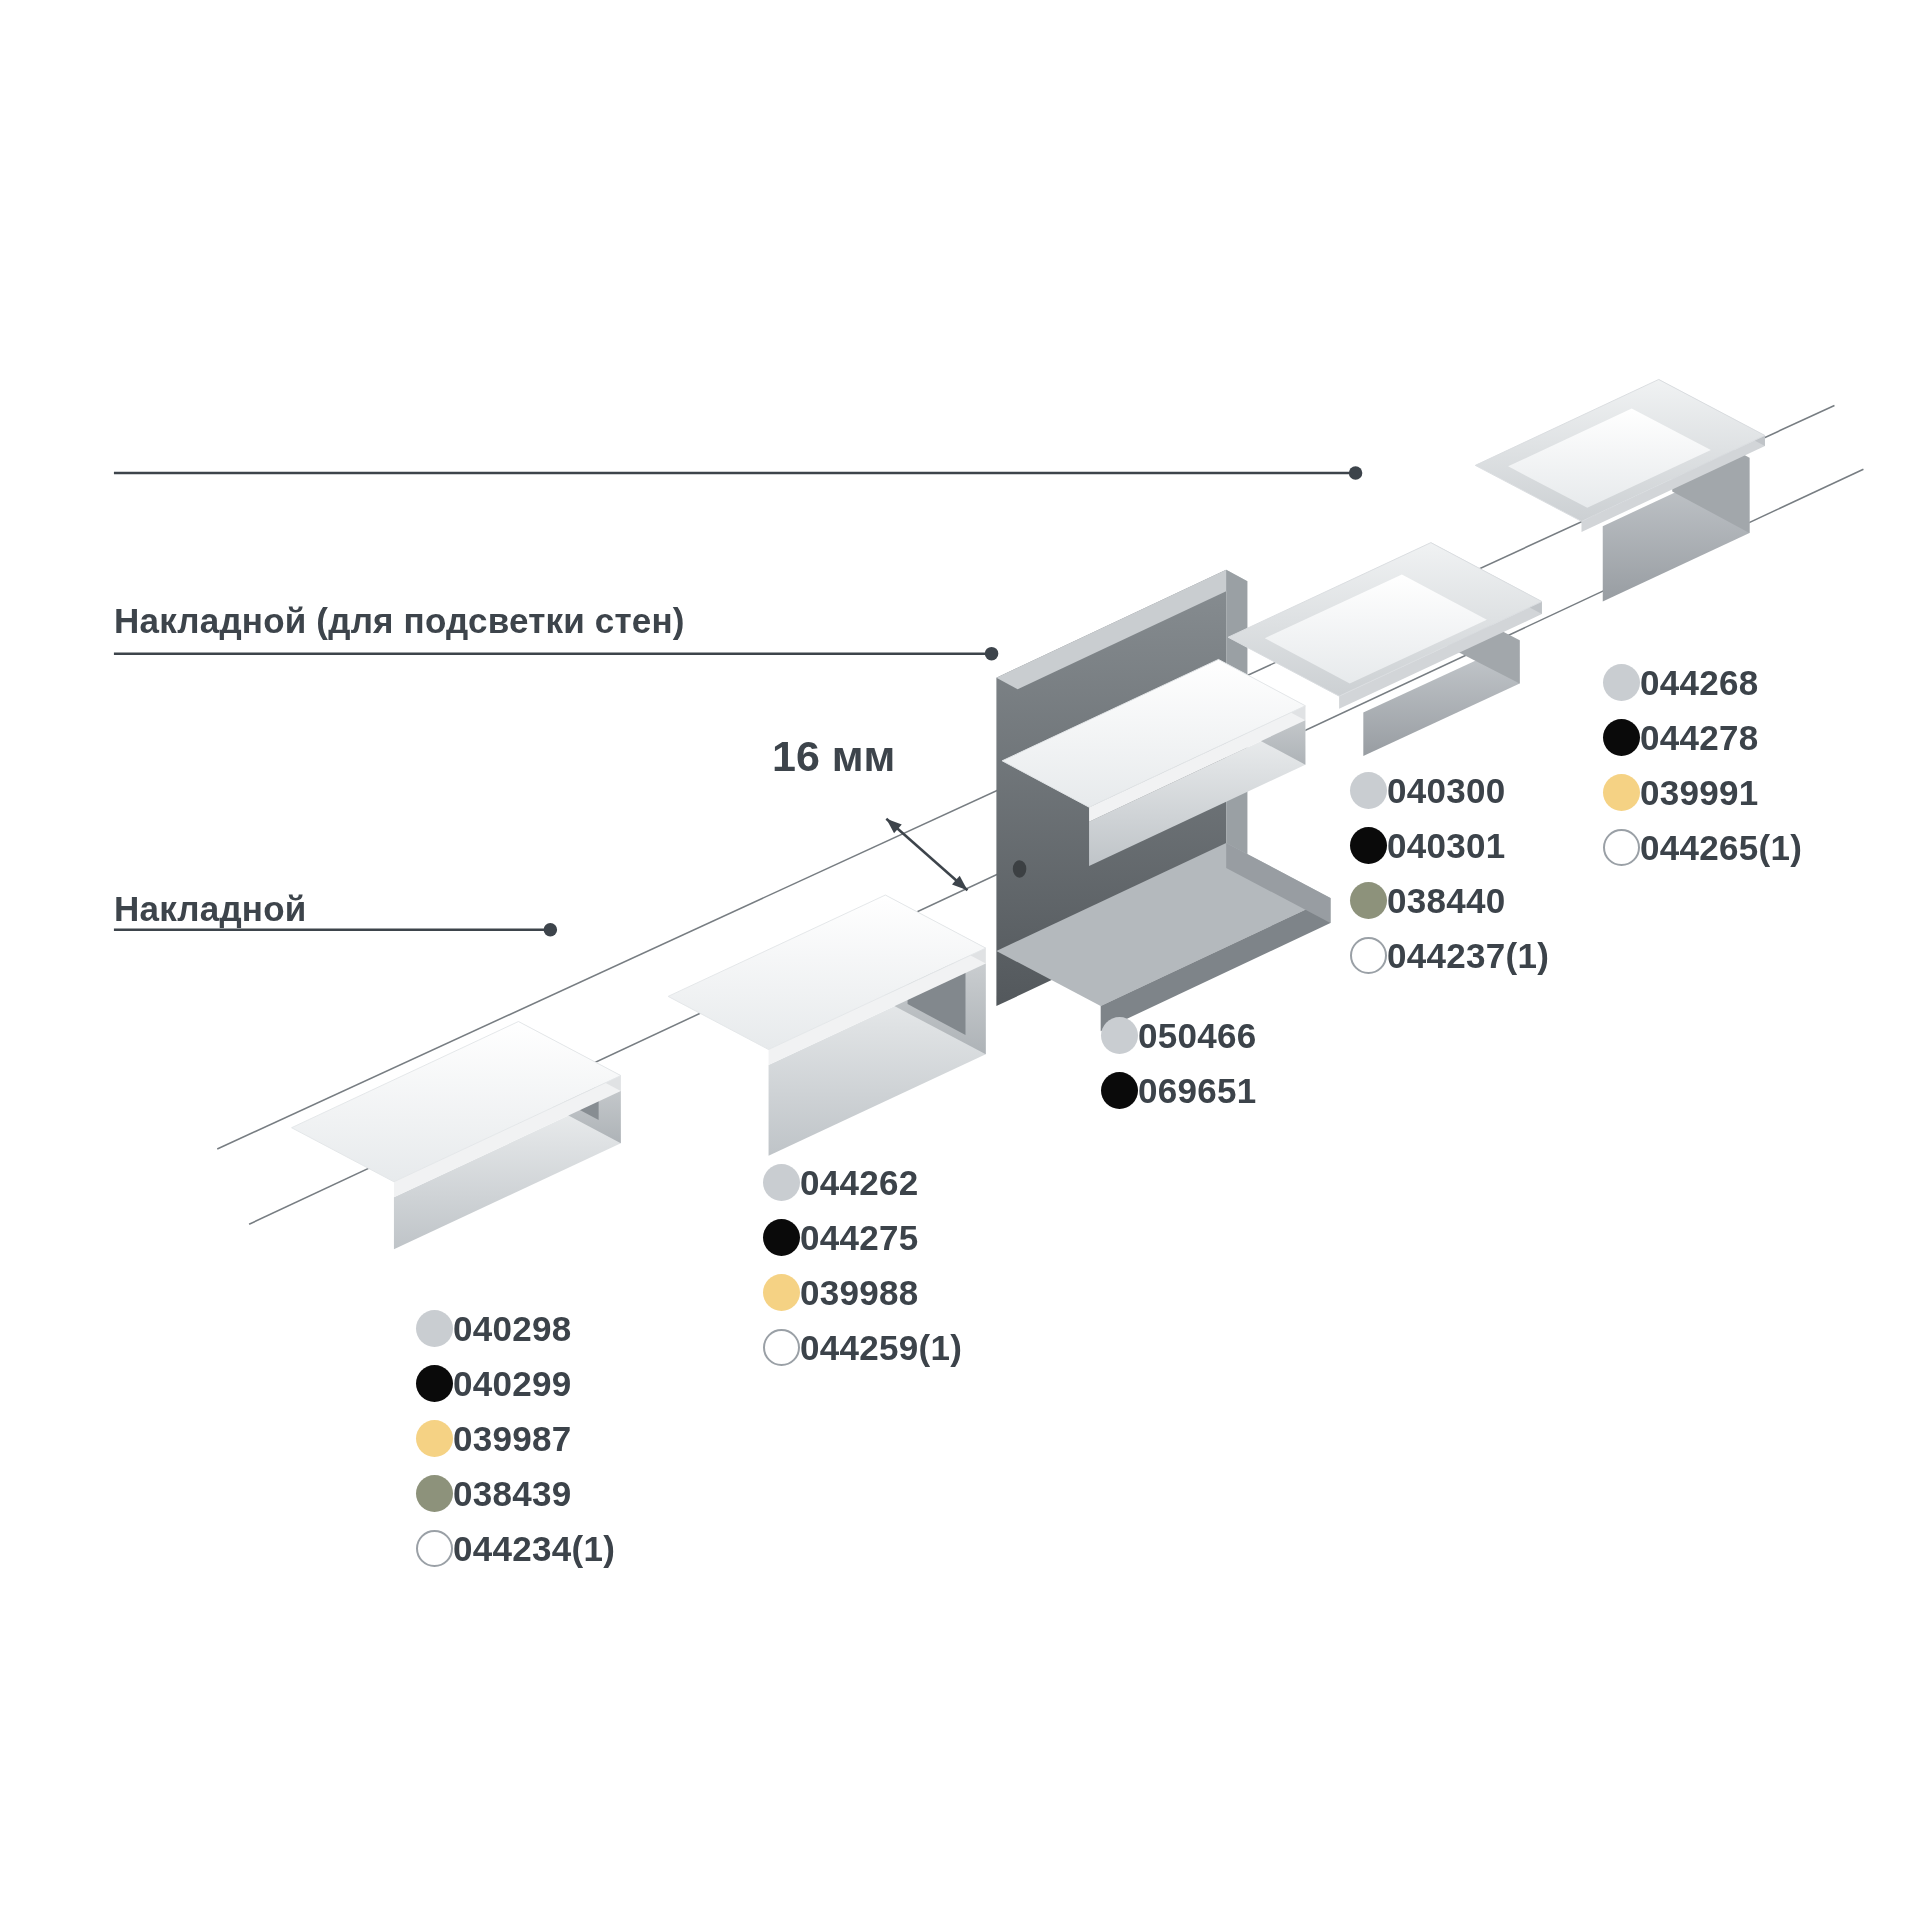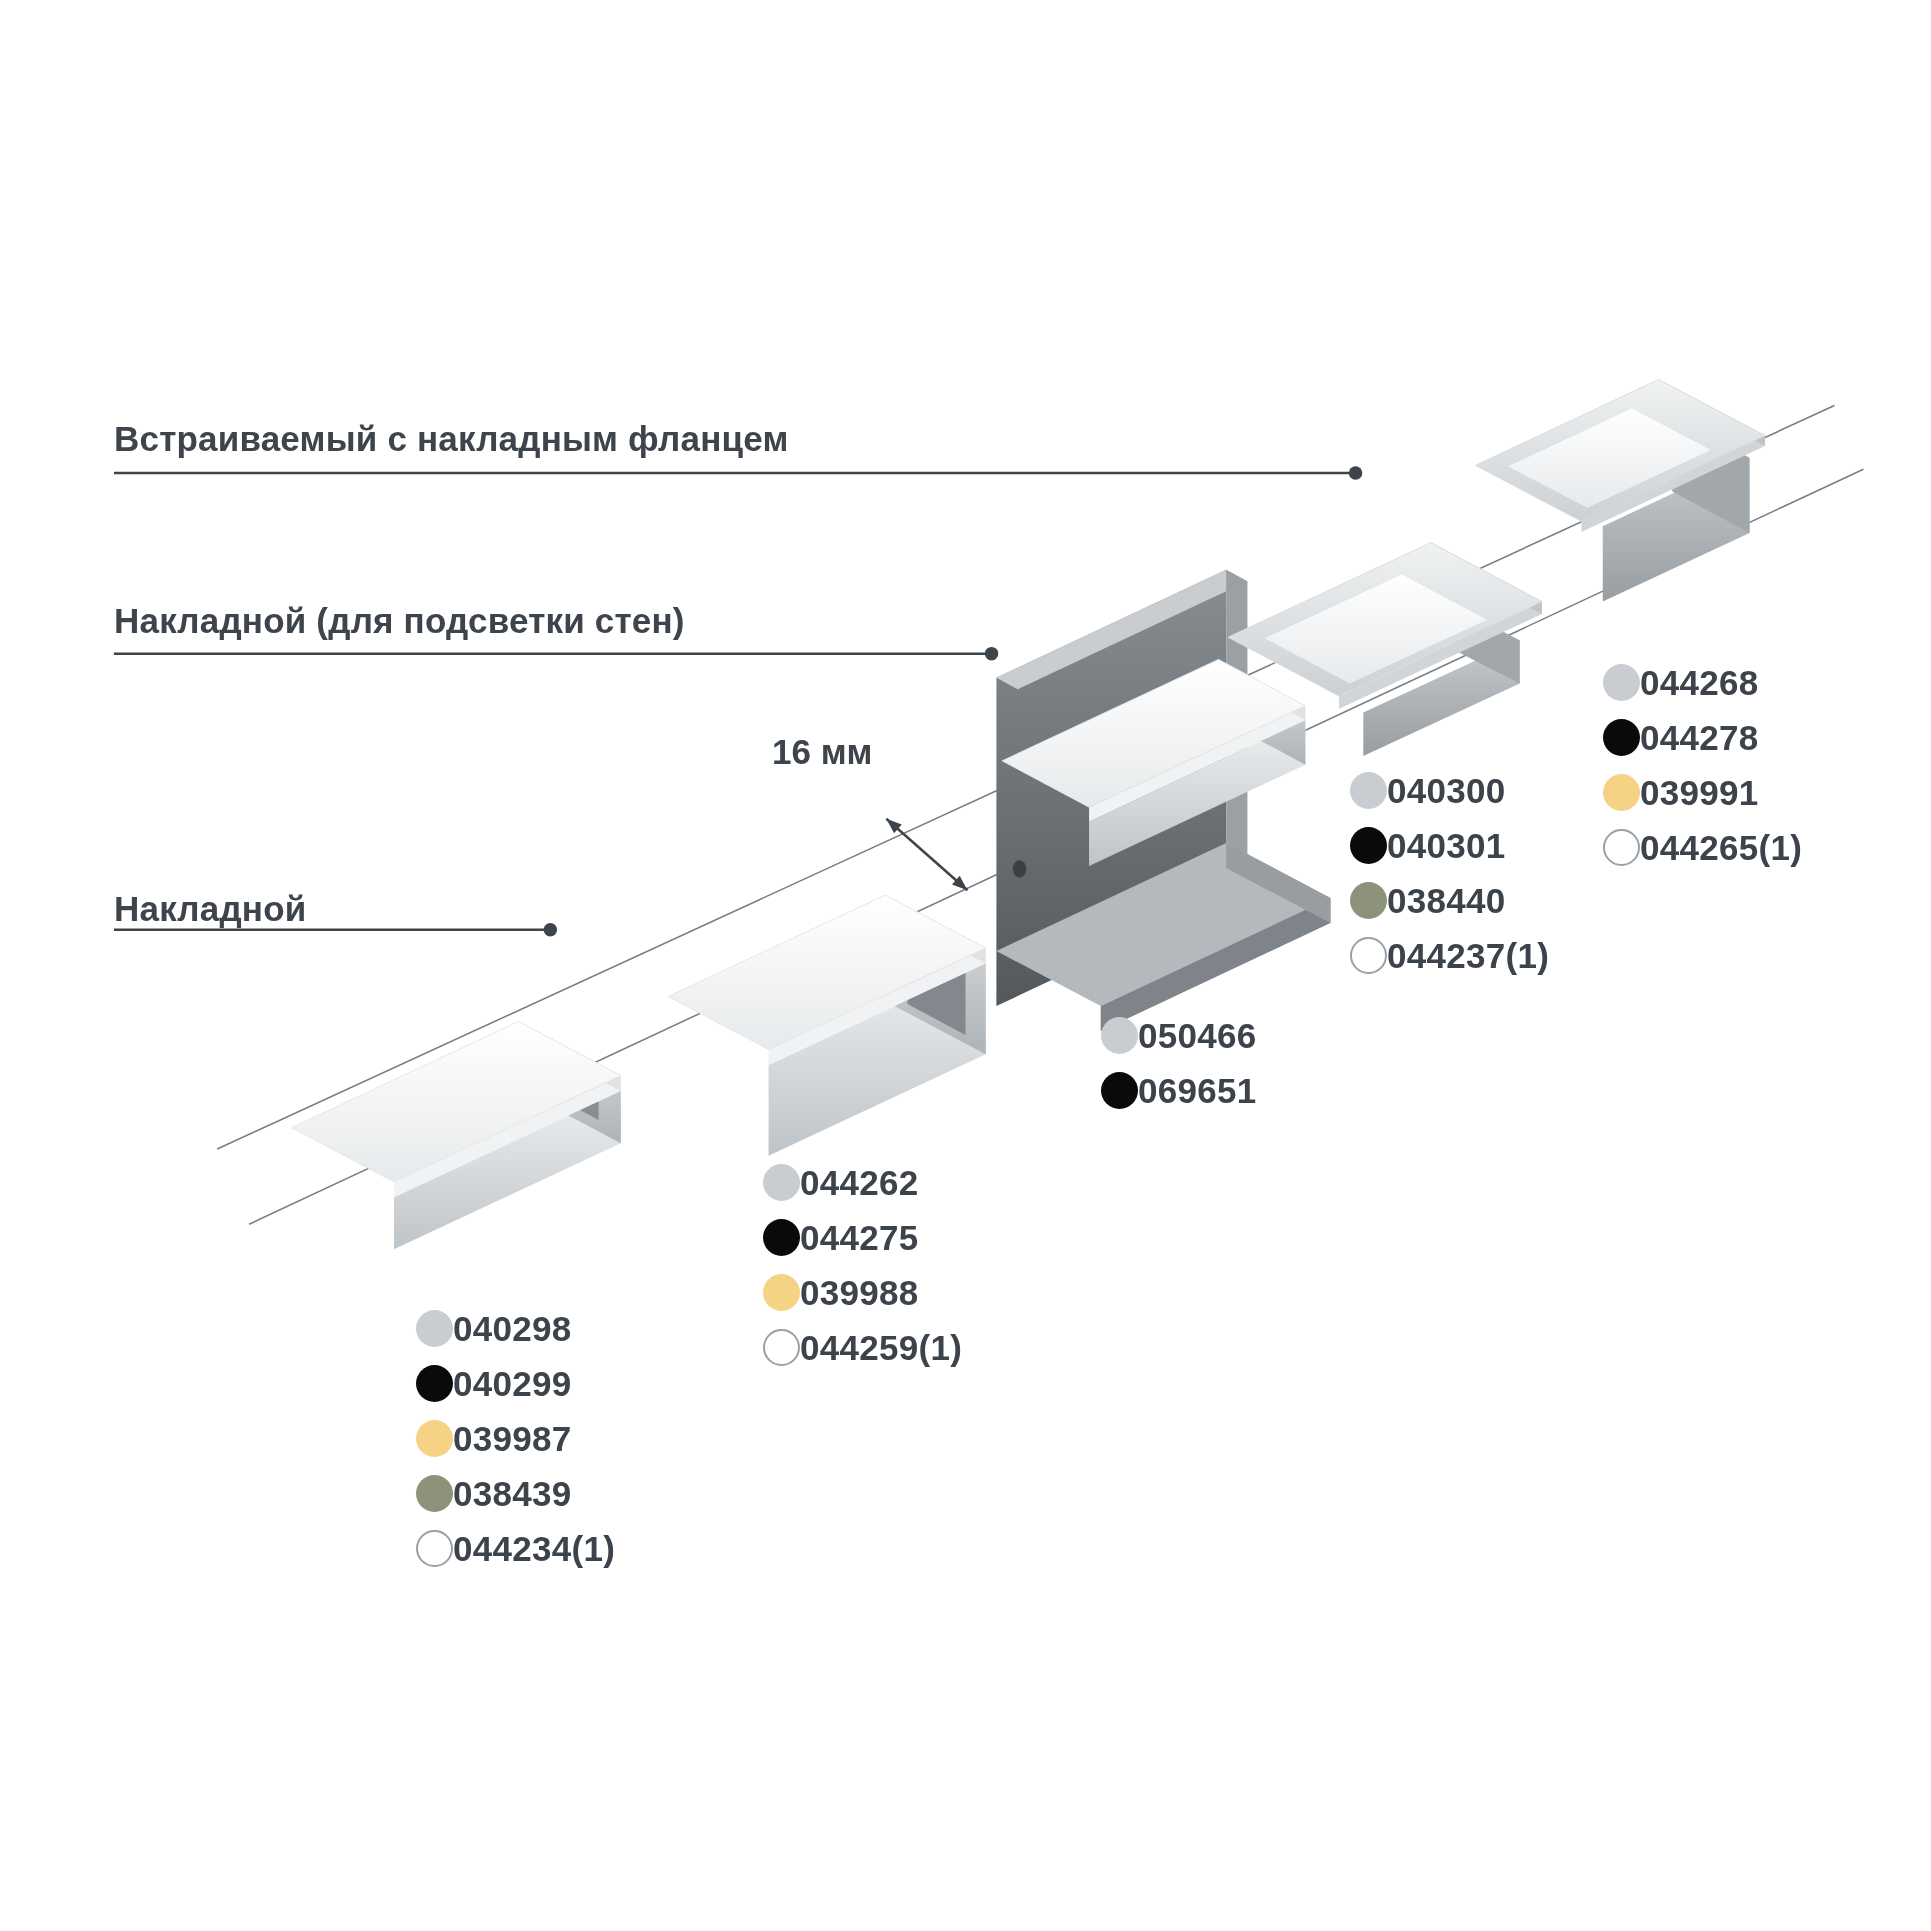--- a/index.html
+++ b/index.html
@@ -1,21 +1,21 @@
 <!DOCTYPE html>
 <html><head>
 <meta charset="utf-8">
 <style>
   * { margin:0; padding:0; box-sizing:border-box; }
   html,body { background:#ffffff; }
   body { font-family:"Liberation Sans", sans-serif; }
   .canvas { position:relative; width:1931px; height:1931px; background:#ffffff; overflow:hidden; }
   .art { position:absolute; left:0; top:0; width:1931px; height:1931px; }
   .heading { position:absolute; font-size:35px; font-weight:700; color:#3d444b; letter-spacing:0.2px; white-space:nowrap; }
-  .dim-label { position:absolute; font-size:35px; font-weight:700; color:#3d444b; white-space:nowrap;text-align:center; }
+  .dim-label { position:absolute; font-size:43px; font-weight:700; color:#3d444b; white-space:nowrap;text-align:center; }
   .code-group { position:absolute; display:flex; flex-direction:column; }
   .code-row { display:flex; align-items:center; height:55px; }
   .swatch { width:37px; height:37px; border-radius:50%; flex:0 0 37px; }
   .swatch[data-outline="true"] { border:2.9px solid #9aa0a6; }
   .code { font-size:35px; font-weight:600; color:#3c434a; letter-spacing:0.3px; white-space:nowrap; }
 </style>
 </head>
 <body>
 
 <div class="canvas">
@@ -113,21 +113,20 @@
     <g>
       <polygon points="1660,545 1812,474 1812,552 1660,623" fill="url(#gAluDark)"></polygon>
       <polygon points="1732,431 1812,474 1812,552 1732,509" fill="#a2a7ab"></polygon>
       <polygon points="1638,540 1828,451 1828,462 1638,551" fill="#d2d5d8"></polygon>
       <polygon points="1718,393 1828,451 1828,462 1718,404" fill="#c0c4c8"></polygon>
       <polygon points="1528,482 1718,393 1828,451 1638,540" fill="url(#gFlange)" stroke="#dadde0" stroke-width="1"></polygon>
       <polygon points="1562,483 1690,423 1772,466 1644,526" fill="url(#gDiff)"></polygon>
     </g>
   </svg>
 
-  <div class="heading" style="left:114px; top:419px;">Встраиваемый с накладным фланцем</div>
   <div class="heading" style="left:114px; top:601px;">Накладной (для подсветки стен)</div>
   <div class="heading" style="left:114px; top:877px;margin-top:12px;">Накладной</div>
 
   <div class="dim-label" style="left:772px; top:732px;">16 мм</div>
 
   <div class="code-group" style="left:416px; top:1301px;text-align:right;">
     <div class="code-row">
       <span class="swatch" data-outline="false" style="background-color: rgb(201, 205, 209);"></span>
       <span class="code">040298</span>
     </div>

